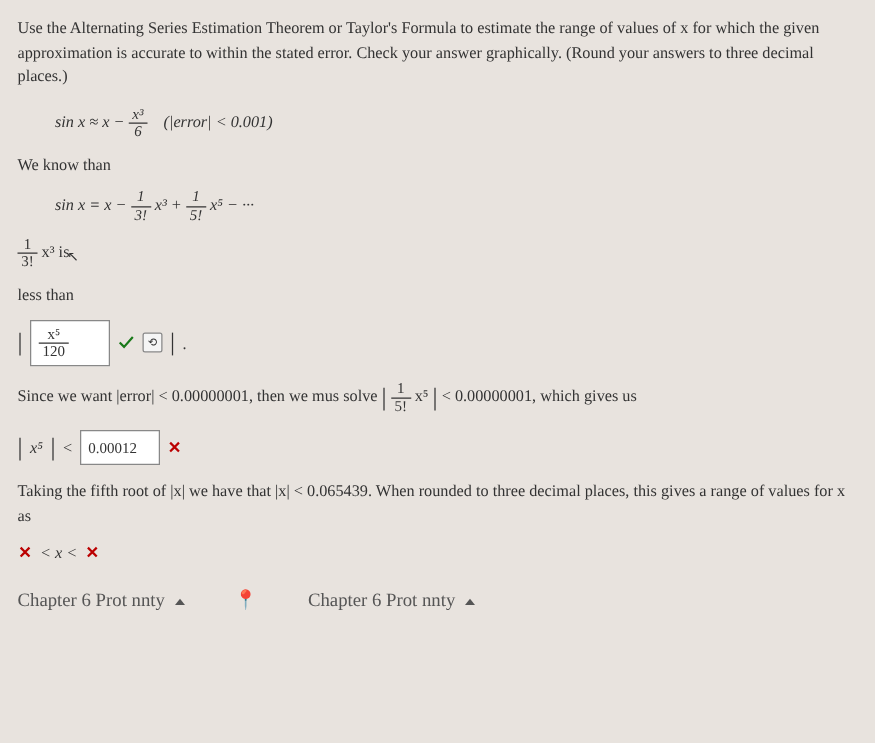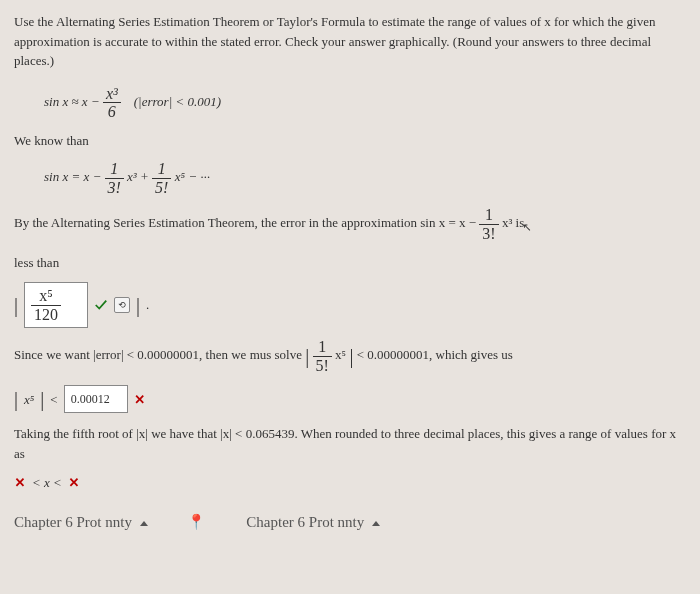--- a/index.html
+++ b/index.html
@@ -12,21 +12,21 @@
   line-height: 1.5;
   width: 700px;
   box-sizing: border-box;
 }
 .intro { margin-bottom: 14px; }
 .math-line { margin: 10px 0 10px 30px; font-family: 'Times New Roman', serif; font-style: italic; }
 .frac {
   display: inline-block;
   text-align: center;
   vertical-align: middle;
-  font-size: 16px;
+  font-size: 12px;
   line-height: 1.1;
 }
 .frac .num { display: block; border-bottom: 1px solid #333; padding: 0 3px; }
 .frac .den { display: block; padding: 0 3px; }
 .text-block { margin: 10px 0; }
 .input-row { display: flex; align-items: center; margin: 8px 0; gap: 6px; }
 .input-box {
   background: #fff;
   border: 1px solid #888;
   padding: 4px 6px;
@@ -110,21 +110,20 @@
   </span>
   <span>x³ +</span>
   <span class="frac">
     <span class="num">1</span>
     <span class="den">5!</span>
   </span>
   <span>x⁵ − ···</span>
 </div>
 
 <div class="text-block">
-  <span>By the Alternating Series Estimation Theorem, the error in the approximation sin x = x −</span>
   <span class="frac">
     <span class="num">1</span>
     <span class="den">3!</span>
   </span>
   <span>x³ is</span>
   <span class="cursor-icon">↖</span>
 </div>
 
 <div class="text-block">less than</div>
 

